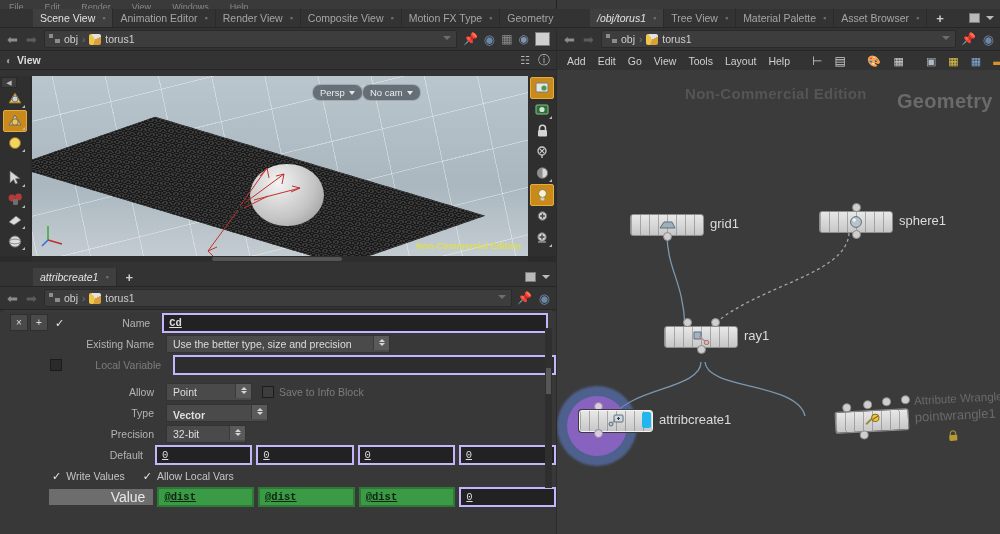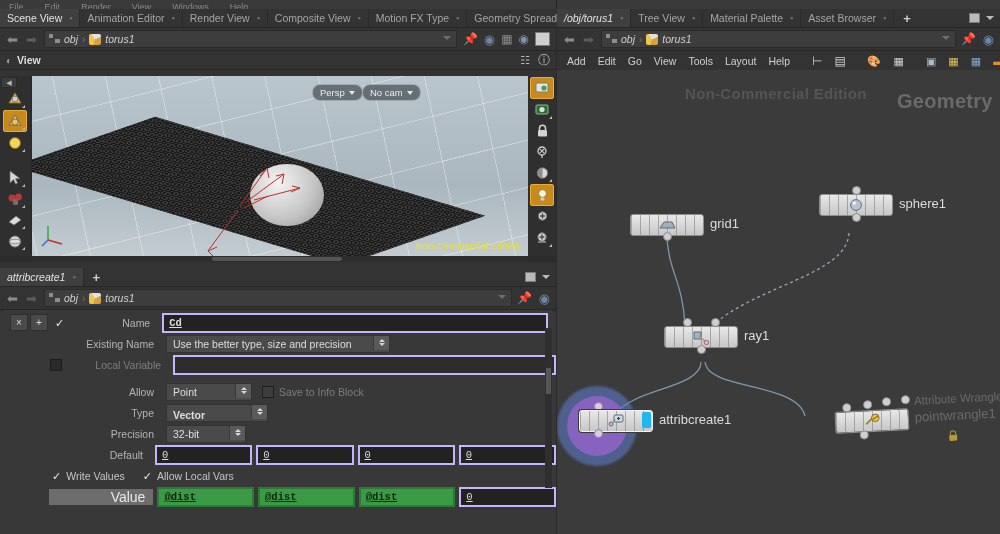--- a/index.html
+++ b/index.html
@@ -12,37 +12,37 @@
              background:#3a3a3a;border-bottom:5px solid #5eead4;overflow:hidden;}
   .menustrip .mi{display:inline-block;color:#9a9a9a;font-size:9px;
                  line-height:6px;padding:0 9px;opacity:.8;}
   .menustrip .divline{position:absolute;left:556px;top:0;width:1px;height:9px;background:#222;}
 
   .pane{position:absolute;background:#333;}
   .tabbar{height:18px;background:#333;border-bottom:1px solid #262626;
           display:flex;align-items:stretch;}
   .tab{display:flex;align-items:center;padding:0 7px;font-size:10.5px;color:#a5a5a5;
        background:#333;border-right:1px solid #2a2a2a;white-space:nowrap;}
-  .tab.active{background:#3f3f3f;color:#e2e2e2;}
+  .tab.active{background:#3f3f3f;color:#e2e2e2;margin-left:33px;}
   .tab.active.italic{font-style:italic;}
   .tab .x{margin-left:7px;color:#6f6f6f;font-size:9px;}
   .tabplus{display:flex;align-items:center;padding:0 9px;color:#cfcfcf;font-size:13px;font-weight:bold;}
   .tabright{margin-left:auto;display:flex;align-items:center;gap:6px;padding-right:6px;}
   .sq{width:9px;height:8px;background:#b9b9b9;border:1px solid #7b7b7b;}
   .caret{width:0;height:0;border-left:4px solid transparent;border-right:4px solid transparent;
          border-top:4px solid #bbb;}
 
   .pathbar{height:22px;background:#333;display:flex;align-items:center;
            gap:6px;padding:0 6px;border-bottom:1px solid #262626;}
   .navarrow{color:#8c8c8c;font-size:13px;width:13px;text-align:center;}
   .pathfield{flex:1;height:16px;background:#3d3d3d;border:1px solid #2a2a2a;border-radius:2px;
              display:flex;align-items:center;gap:4px;padding:0 4px;position:relative;}
   .pathfield .dd{position:absolute;right:5px;top:5px;width:0;height:0;
                  border-left:4px solid transparent;border-right:4px solid transparent;border-top:4px solid #6d6d6d;}
-  .crumbtxt{color:#cfcfcf;font-size:10.5px;font-style:italic;}
+  .crumbtxt{color:#cfcfcf;font-size:10.5px;}
   .crumbsep{color:#777;font-size:10px;}
   .icn-net{width:11px;height:10px;background:
       linear-gradient(#8d8d8d,#8d8d8d) 0 0/4px 4px no-repeat,
       linear-gradient(#8d8d8d,#8d8d8d) 6px 5px/5px 4px no-repeat;}
   .icn-obj{width:12px;height:11px;border-radius:2px;
       background:conic-gradient(from 200deg,#f0c64a 0 35%,#e2e2e2 35% 62%,#d8a13c 62% 100%);}
 
   
   .viewhdr{height:18px;background:#333;display:flex;align-items:center;gap:5px;
            padding:0 6px;border-bottom:1px solid #262626;}
@@ -597,21 +597,21 @@
           <div class="nicn">
             <svg width="22" height="12" viewBox="0 0 22 12">
                 <path d="M4 9 L8 3 H16 L19 9 Z" fill="#9fb0bb" stroke="#5d6f7a"></path>
               </svg>
           </div>
         </div>
         <div class="port" style="left:33px;top:18px;"></div>
         <div class="nodename">grid1</div>
       </div>
 
-      <div class="node" style="left:262px;top:124px;">
+      <div class="node" style="left:262px;top:141px;">
         <div class="port" style="left:33px;top:-8px;"></div>
         <div class="nodebody">
           <div class="nicn">
             <svg width="16" height="16" viewBox="0 0 16 16">
                 <circle cx="8" cy="8" r="5.4" fill="#b9c3ca" stroke="#5d6f7a"></circle>
                 <circle cx="6.2" cy="6" r="1.8" fill="#eef2f4"></circle>
               </svg>
           </div>
         </div>
         <div class="port" style="left:33px;top:19px;"></div>

